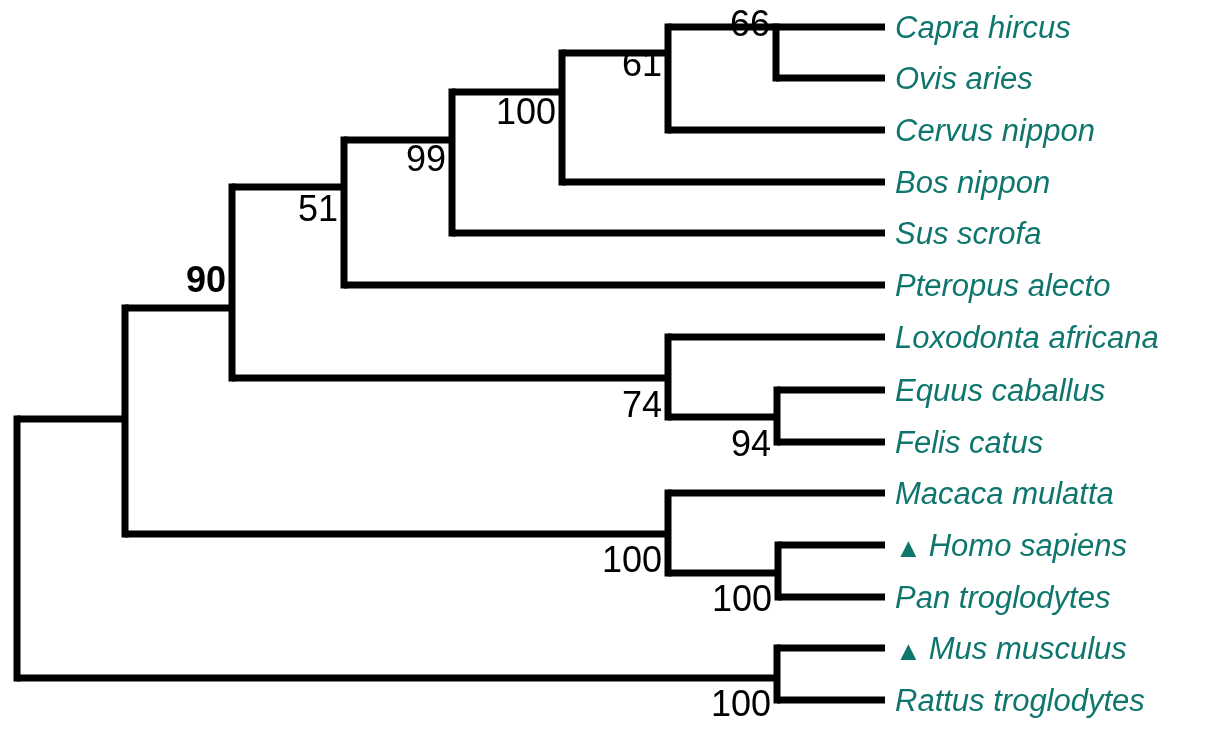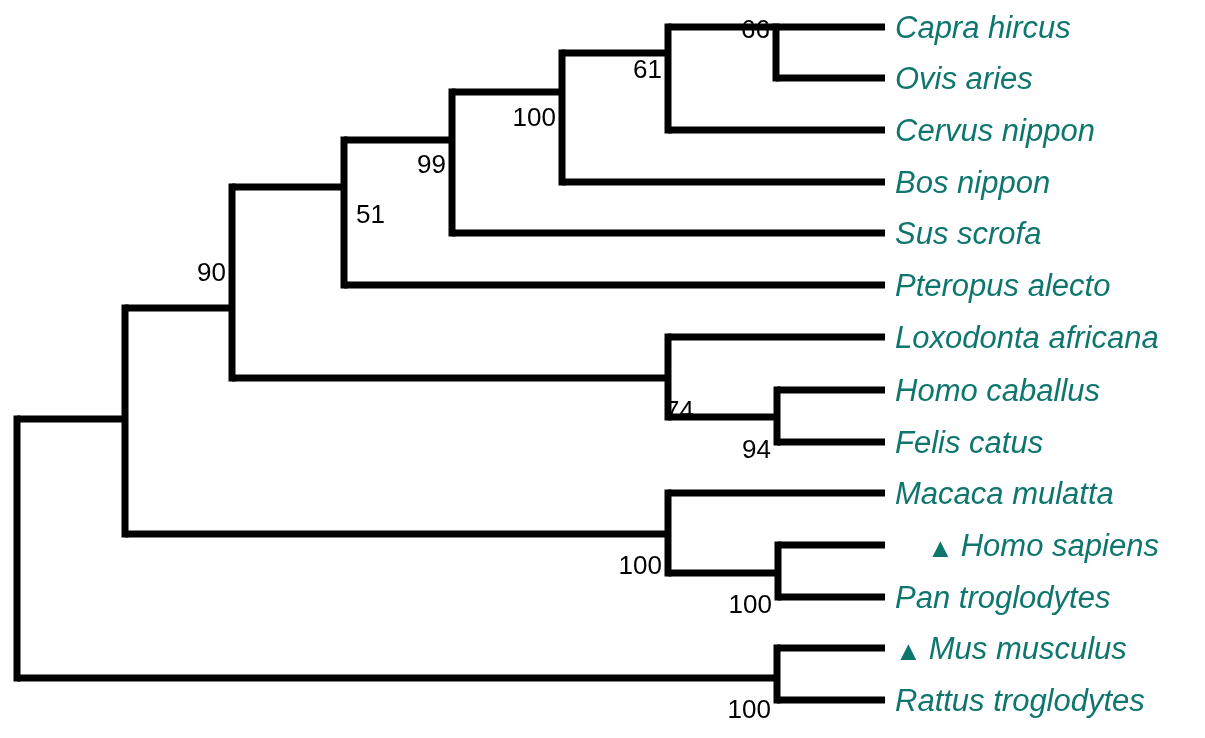--- a/index.html
+++ b/index.html
@@ -44,21 +44,21 @@
     margin-right: 7px;
     letter-spacing: 0;
     display: inline-block;
     transform: translateY(1px);
   }
   .support-label {
     position: absolute;
     font-family: "Liberation Sans", sans-serif;
     font-style: normal;
     font-weight: 400;
-    font-size: 26px;
+    font-size: 36px;
     line-height: 1;
     color: #000000;
     white-space: nowrap;
     transform: translate(-100%, -100%);
   }
 </style>
 </head>
 <body>
 
 <div id="tree-root">
@@ -108,35 +108,35 @@
   </svg>
 
   <div id="tip-label-layer">
       <div class="tip-label" style="left: 895px; top: 27px;"><span>Capra hircus</span></div>
       <div class="tip-label" style="left: 895px; top: 78px; font-style: italic;"><span>Ovis aries</span></div>
       <div class="tip-label" style="left: 895px; top: 130px;"><span>Cervus nippon</span></div>
       <div class="tip-label" style="left: 895px; top: 182px;"><span>Bos nippon</span></div>
       <div class="tip-label" style="left: 895px; top: 233px;"><span>Sus scrofa</span></div>
       <div class="tip-label" style="left: 895px; top: 285px;"><span>Pteropus alecto</span></div>
       <div class="tip-label" style="left: 895px; top: 337px;"><span>Loxodonta africana</span></div>
-      <div class="tip-label" style="left: 895px; top: 390px;"><span>Homo caballus</span></div>
+      <div class="tip-label" style="left: 895px; top: 390px;"><span>Equus caballus</span></div>
       <div class="tip-label" style="left: 895px; top: 442px;"><span>Felis catus</span></div>
       <div class="tip-label" style="left: 895px; top: 493px;"><span>Macaca mulatta</span></div>
-      <div class="tip-label" style="left: 895px; top: 545px; margin-left: 32px;"><span class="marker">▲</span><span>Homo sapiens</span></div>
+      <div class="tip-label" style="left: 895px; top: 545px;"><span class="marker">▲</span><span>Homo sapiens</span></div>
       <div class="tip-label" style="left: 895px; top: 597px;"><span>Pan troglodytes</span></div>
       <div class="tip-label" style="left: 895px; top: 648px;"><span class="marker">▲</span><span>Mus musculus</span></div>
       <div class="tip-label" style="left: 895px; top: 700px;"><span>Rattus troglodytes</span></div>
     </div>
   <div id="support-label-layer">
       <div class="support-label" style="left: 770px; top: 42px;">66</div>
       <div class="support-label" style="left: 662px; top: 82px;">61</div>
       <div class="support-label" style="left: 556px; top: 130px;">100</div>
       <div class="support-label" style="left: 446px; top: 177px;">99</div>
-      <div class="support-label" style="left: 338px; top: 227px; margin-left: 47px;">51</div>
-      <div class="support-label" style="left: 226px; top: 285px;">90</div>
-      <div class="support-label" style="left: 662px; top: 423px; margin-left: 32px;">74</div>
+      <div class="support-label" style="left: 338px; top: 227px;">51</div>
+      <div class="support-label" style="left: 226px; top: 298px; font-weight: bold;">90</div>
+      <div class="support-label" style="left: 662px; top: 423px;">74</div>
       <div class="support-label" style="left: 771px; top: 462px;">94</div>
       <div class="support-label" style="left: 662px; top: 578px;">100</div>
       <div class="support-label" style="left: 772px; top: 617px;">100</div>
       <div class="support-label" style="left: 771px; top: 722px;">100</div>
     </div>
 
 </div>
 
 </body></html>

